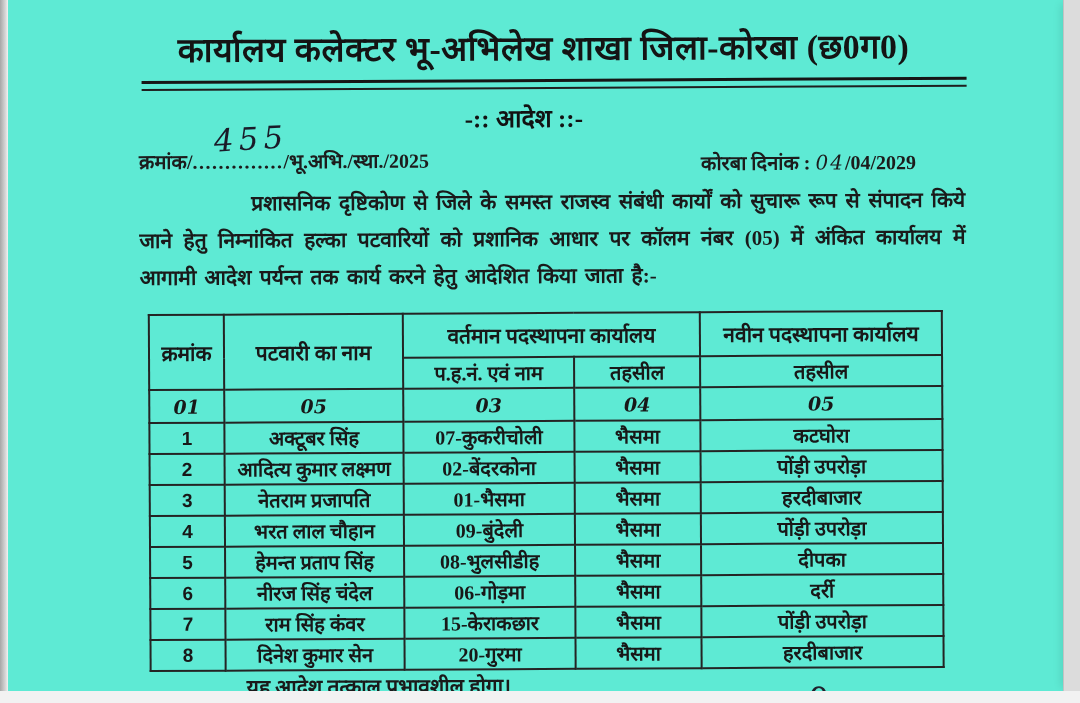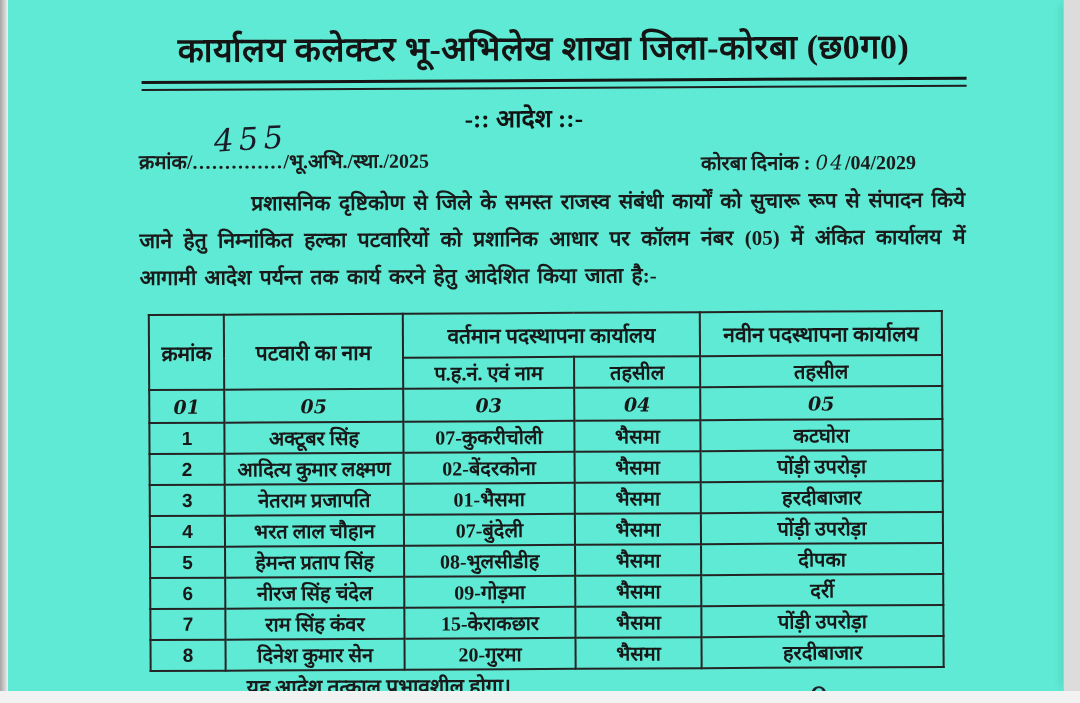--- a/index.html
+++ b/index.html
@@ -225,35 +225,35 @@
         <tr class="data-row">
           <td class="sn-cell">3</td>
           <td>नेतराम प्रजापति</td>
           <td>01-भैसमा</td>
           <td>भैसमा</td>
           <td>हरदीबाजार</td>
         </tr>
         <tr class="data-row">
           <td class="sn-cell">4</td>
           <td>भरत लाल चौहान</td>
-          <td>07-बुंदेली</td>
+          <td>09-बुंदेली</td>
           <td>भैसमा</td>
           <td>पोंड़ी उपरोड़ा</td>
         </tr>
         <tr class="data-row">
           <td class="sn-cell">5</td>
           <td>हेमन्त प्रताप सिंह</td>
           <td>08-भुलसीडीह</td>
           <td>भैसमा</td>
           <td>दीपका</td>
         </tr>
         <tr class="data-row">
           <td class="sn-cell">6</td>
           <td>नीरज सिंह चंदेल</td>
-          <td>09-गोड़मा</td>
+          <td>06-गोड़मा</td>
           <td>भैसमा</td>
           <td>दर्री</td>
         </tr>
         <tr class="data-row">
           <td class="sn-cell">7</td>
           <td>राम सिंह कंवर</td>
           <td>15-केराकछार</td>
           <td>भैसमा</td>
           <td>पोंड़ी उपरोड़ा</td>
         </tr>

